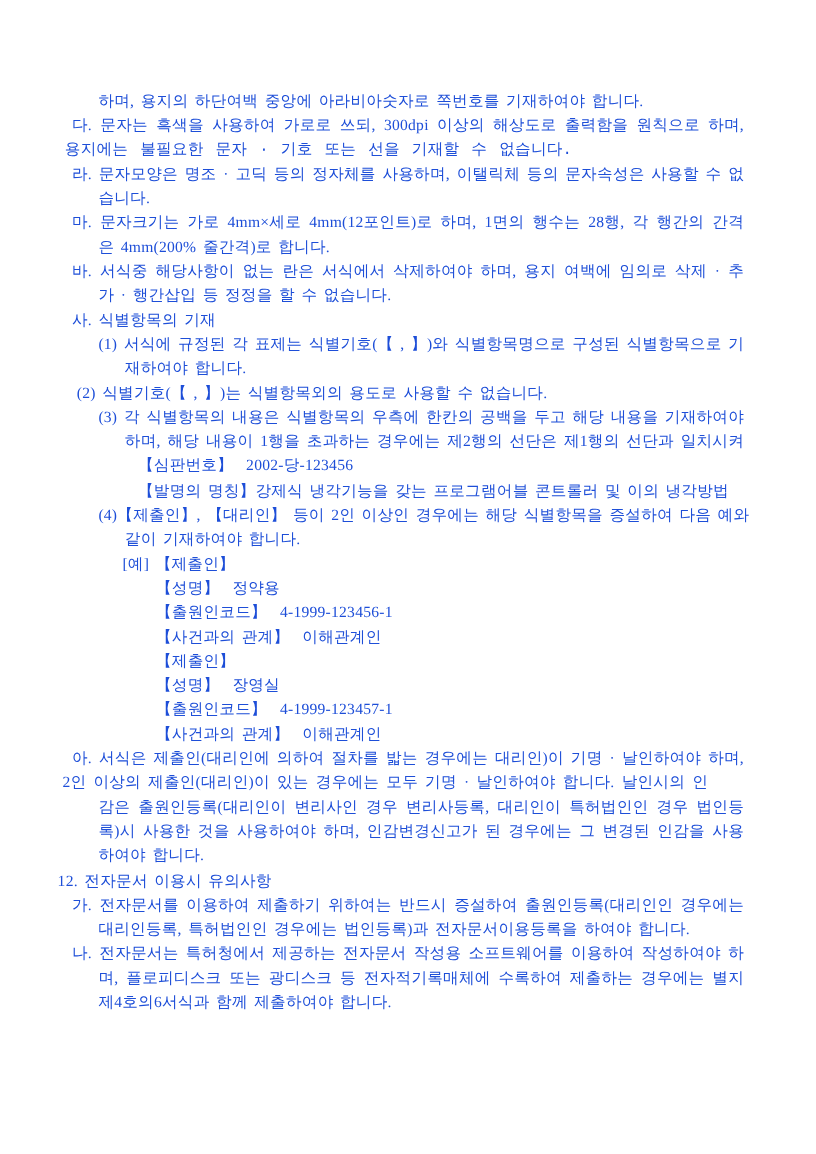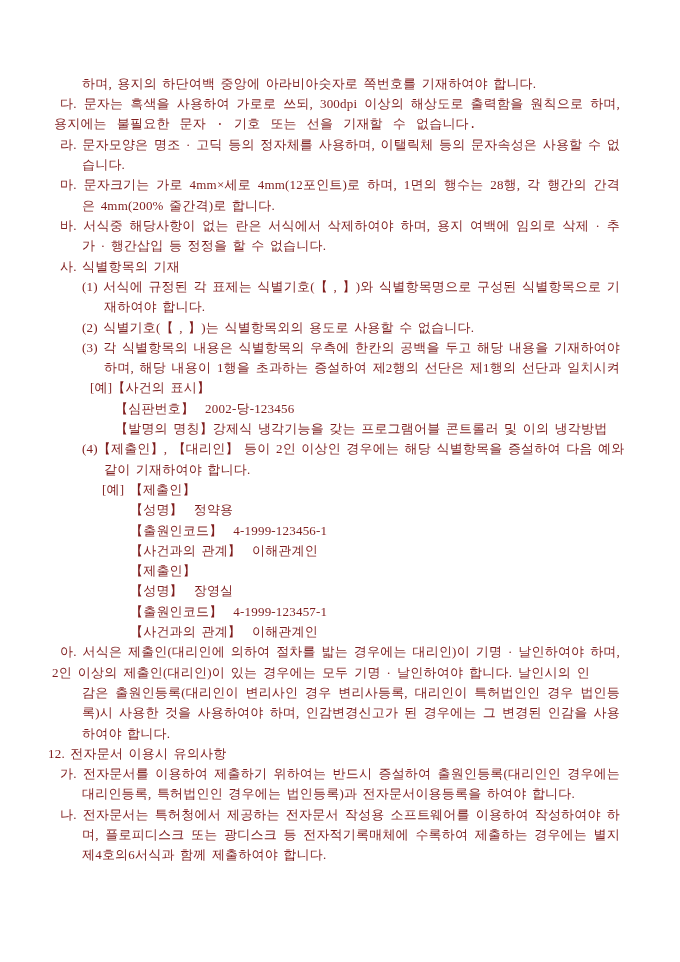--- a/index.html
+++ b/index.html
@@ -9,21 +9,21 @@
   }
   .page {
     position: relative;
     width: 680px;
     height: 962px;
     background: #ffffff;
     overflow: hidden;
     box-sizing: border-box;
     padding-top: 74px;
     font-family: "Liberation Serif", "DejaVu Serif", serif;
-    color: #7f1d1d;
+    color: #1d4ed8;
   }
   .line {
     font-size: 13px;
     line-height: 20.3px;
     height: 20.3px;
     white-space: nowrap;
     word-spacing: 2px;
     letter-spacing: 0.2px;
   }
   .line.j {
@@ -42,24 +42,23 @@
       <div class="line" style="margin-left: 54px; width: 538px; font-family: Liberation Mono, monospace;">용지에는 불필요한 문자 · 기호 또는 선을 기재할 수 없습니다.</div>
       <div class="line j" style="margin-left: 60px; width: 560px;">라. 문자모양은 명조 · 고딕 등의 정자체를 사용하며, 이탤릭체 등의 문자속성은 사용할 수 없</div>
       <div class="line" style="margin-left: 82px; width: 538px;">습니다.</div>
       <div class="line j" style="margin-left: 60px; width: 560px;">마. 문자크기는 가로 4mm×세로 4mm(12포인트)로 하며, 1면의 행수는 28행, 각 행간의 간격</div>
       <div class="line" style="margin-left: 82px; width: 538px;">은 4mm(200% 줄간격)로 합니다.</div>
       <div class="line j" style="margin-left: 60px; width: 560px;">바. 서식중 해당사항이 없는 란은 서식에서 삭제하여야 하며, 용지 여백에 임의로 삭제 · 추</div>
       <div class="line" style="margin-left: 82px; width: 538px;">가 · 행간삽입 등 정정을 할 수 없습니다.</div>
       <div class="line" style="margin-left: 60px; width: 560px;">사. 식별항목의 기재</div>
       <div class="line j" style="margin-left: 82px; width: 538px;">(1) 서식에 규정된 각 표제는 식별기호(【 , 】)와 식별항목명으로 구성된 식별항목으로 기</div>
       <div class="line" style="margin-left: 104px; width: 516px;">재하여야 합니다.</div>
-      <div class="line" style="margin-left: 82px; width: 538px;">(2) 식별기호(【 , 】)는 식별항목외의 용도로 사용할 수 없습니다.</div>
+      <div class="line" style="margin-left: 64px; width: 538px;">(2) 식별기호(【 , 】)는 식별항목외의 용도로 사용할 수 없습니다.</div>
       <div class="line j" style="margin-left: 82px; width: 538px;">(3) 각 식별항목의 내용은 식별항목의 우측에 한칸의 공백을 두고 해당 내용을 기재하여야</div>
-      <div class="line j" style="margin-left: 104px; width: 516px;">하며, 해당 내용이 1행을 초과하는 증설하여 제2행의 선단은 제1행의 선단과 일치시켜</div>
-      <div class="line" style="margin-left: 90px; width: 530px;">[예]【사건의 표시】</div>
+      <div class="line j" style="margin-left: 104px; width: 516px;">하며, 해당 내용이 1행을 초과하는 경우에는 제2행의 선단은 제1행의 선단과 일치시켜</div>
       <div class="line" style="margin-left: 115px; width: 505px;">【심판번호】&nbsp;&nbsp;2002-당-123456</div>
       <div class="line" style="margin-left: 115px; width: 505px;">【발명의 명칭】강제식 냉각기능을 갖는 프로그램어블 콘트롤러 및 이의 냉각방법</div>
       <div class="line j" style="margin-left: 82px; width: 538px;">(4)【제출인】, 【대리인】 등이 2인 이상인 경우에는 해당 식별항목을 증설하여 다음 예와</div>
       <div class="line" style="margin-left: 104px; width: 516px;">같이 기재하여야 합니다.</div>
       <div class="line" style="margin-left: 102px; width: 518px;">[예]&nbsp;【제출인】</div>
       <div class="line" style="margin-left: 130px; width: 490px;">【성명】&nbsp;&nbsp;정약용</div>
       <div class="line" style="margin-left: 130px; width: 490px;">【출원인코드】&nbsp;&nbsp;4-1999-123456-1</div>
       <div class="line" style="margin-left: 130px; width: 490px;">【사건과의 관계】&nbsp;&nbsp;이해관계인</div>
       <div class="line" style="margin-left: 130px; width: 490px;">【제출인】</div>
       <div class="line" style="margin-left: 130px; width: 490px;">【성명】&nbsp;&nbsp;장영실</div>

